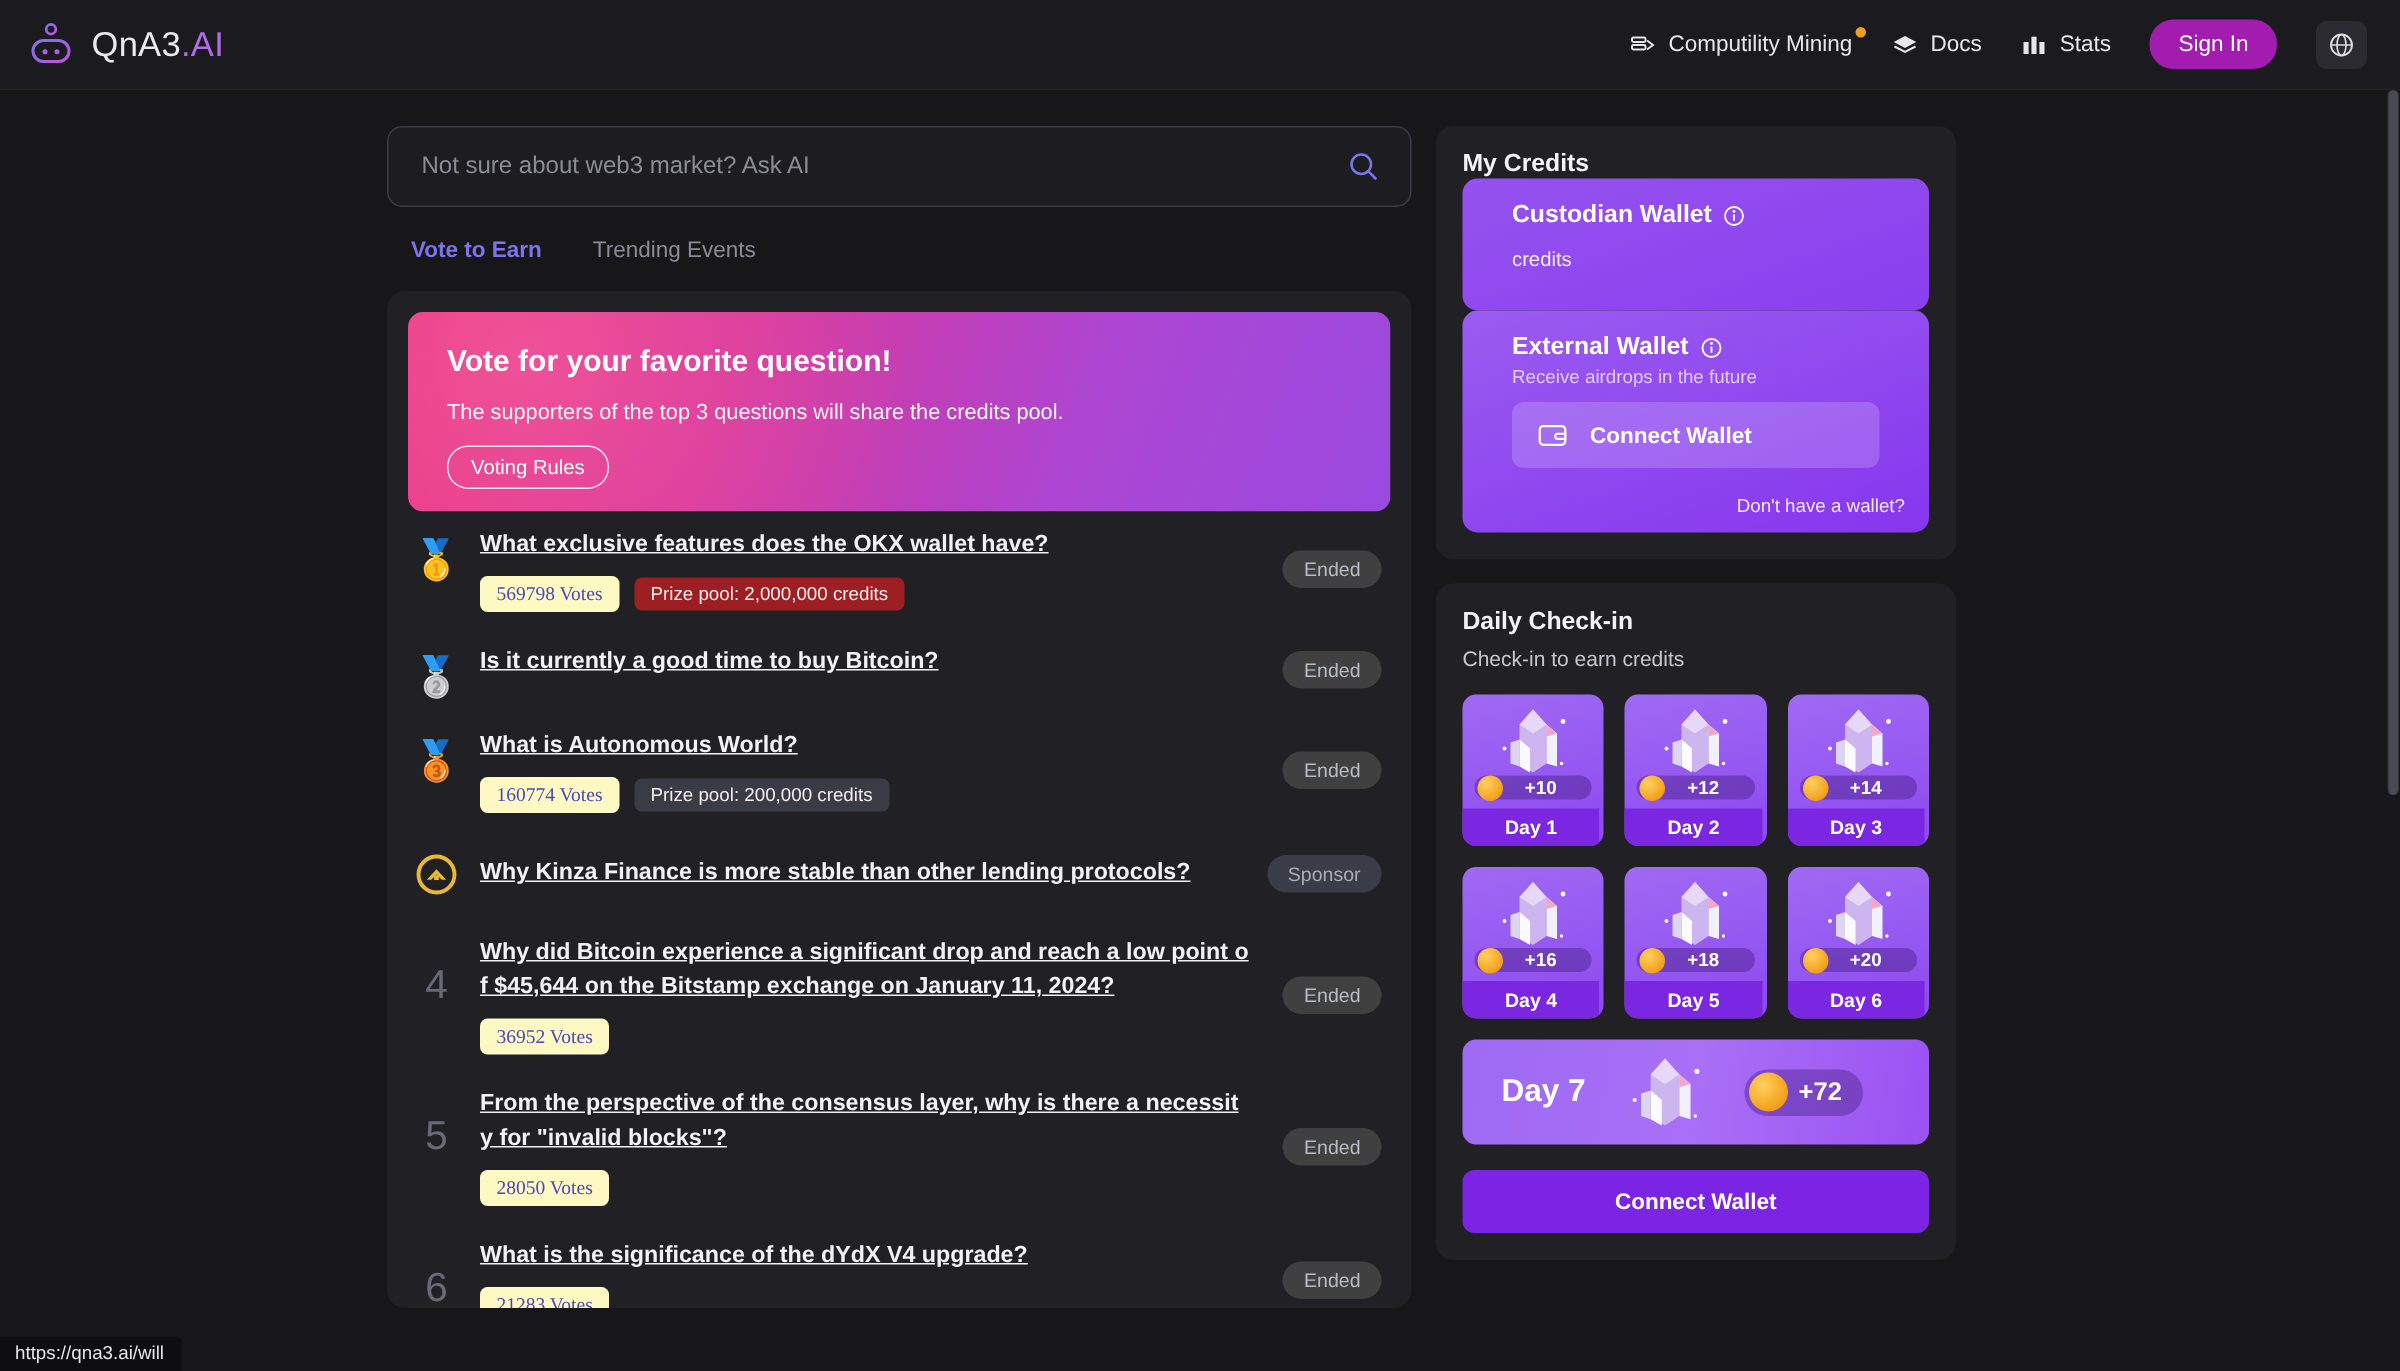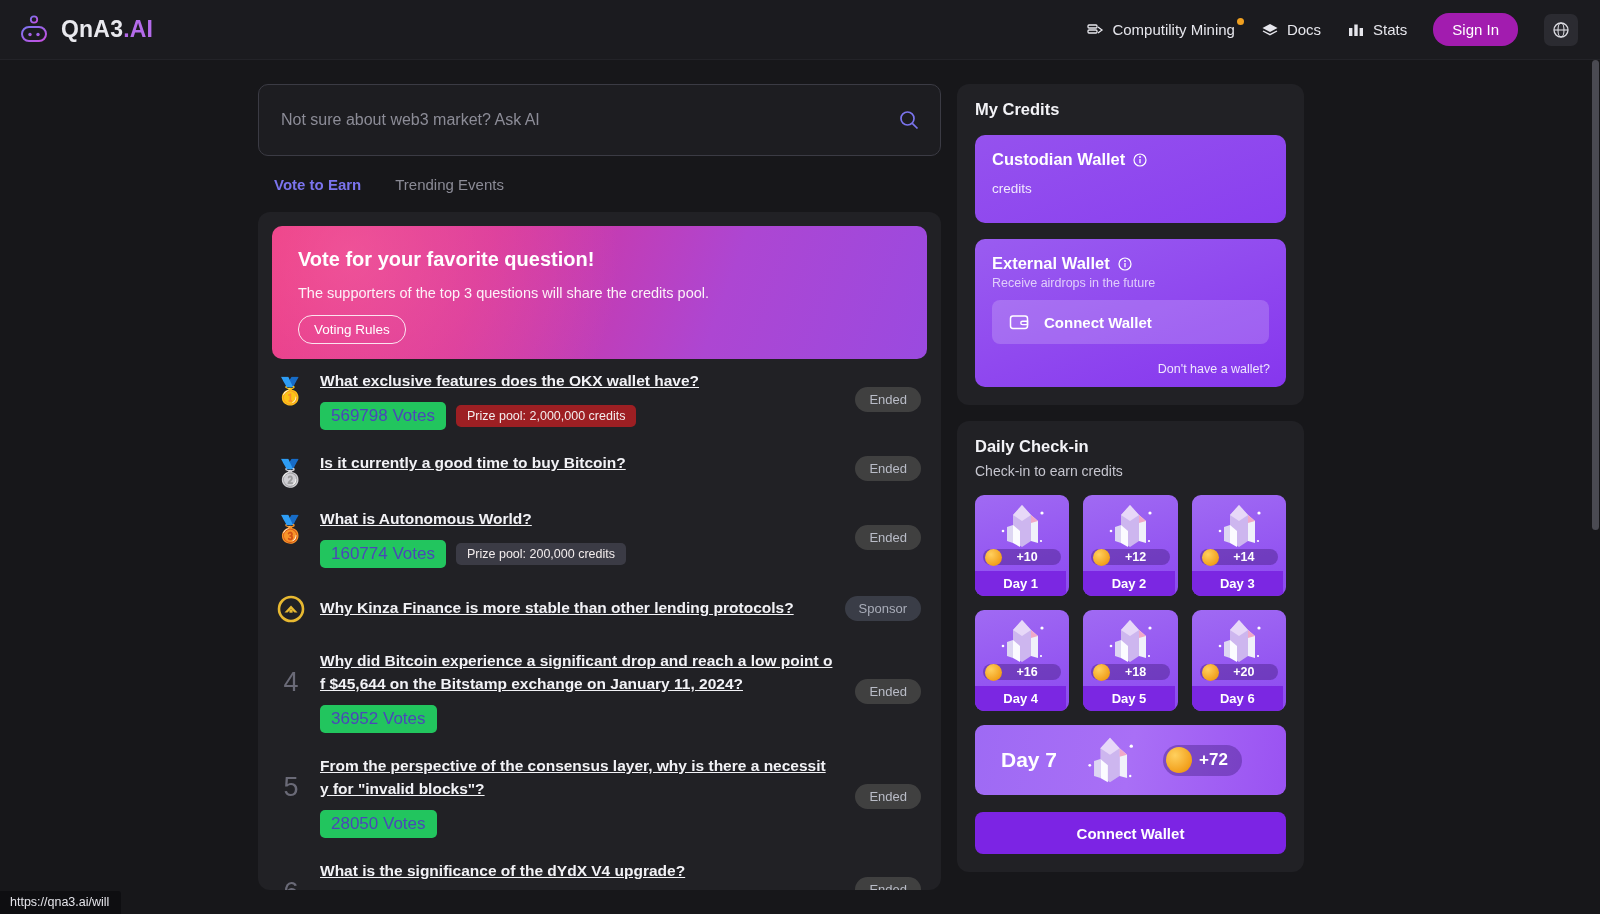--- a/index.html
+++ b/index.html
@@ -15,21 +15,21 @@
   .header {
     height: 60px; width: 100%;
     background: #1b1b1f;
     display: flex; align-items: center;
     justify-content: space-between;
     padding: 0 22px 0 18px;
     border-bottom: 1px solid #232328;
   }
   .brand { display: flex; align-items: center; gap: 11px; }
   .brand-logo { width: 32px; height: 32px; display: block; }
-  .brand-text { font-size: 23px; font-weight: bold; letter-spacing: .2px; }
+  .brand-text { font-size: 23px; font-weight: normal; letter-spacing: .2px; }
   .brand-text .ai { color: #b46bea; }
 
   .nav { display: flex; align-items: center; gap: 26px; }
   .nav-item {
     display: flex; align-items: center; gap: 8px;
     font-size: 15px; color: #e6e6ec; cursor: pointer; position: relative;
   }
   .nav-item svg { display: block; }
   .dot-badge {
     position: absolute; top: -3px; right: -9px;
@@ -47,21 +47,21 @@
     justify-content: center; cursor: pointer;
   }
 
   
   .page { display: flex; gap: 16px; padding: 24px 0 0 258px; }
   .left-col { width: 683px; }
   .right-col { width: 347px; }
 
   
   .searchbar {
-    height: 72px; border: 1px solid #3b3b44; border-radius: 10px;
+    height: 54px; border: 1px solid #3b3b44; border-radius: 10px;
     background: #1d1d21; display: flex; align-items: center;
     padding: 0 20px 0 22px; justify-content: space-between;
   }
   .searchbar input {
     background: transparent; border: none; outline: none;
     font-size: 16px; color: #dcdce2; width: 92%;
     font-family: "Liberation Sans", sans-serif;
   }
   .searchbar input::placeholder { color: #8c8c97; }
 
@@ -115,22 +115,22 @@
   .rank.logo { padding-top: 8px; }
   .qbody { flex: 1; min-width: 0; }
   .qtitle {
     font-size: 15.5px; font-weight: bold; color: #f2f2f6;
     text-decoration: underline; line-height: 1.48;
     word-break: break-all; cursor: pointer;
     display: inline;
   }
   .badges { display: flex; gap: 10px; margin-top: 9px; align-items: center; }
   .votes {
-    background: #22c55e; color: #4b47b8; font-size: 17px;
-    padding: 4px 11px; border-radius: 5px; white-space: nowrap;
+    background: #fef9c3; color: #4b47b8; font-size: 13px;
+    padding: 4px 11px; border-radius: 5px; white-space: nowrap; font-family: Liberation Serif, serif;
   }
   .prize {
     font-size: 12.5px; color: #f3eded; padding: 4px 11px;
     border-radius: 5px; white-space: nowrap;
   }
   .prize.gold-1 { background: #9d1f23; }
   .prize.gold-2 { background: #8a5a0c; }
   .prize.gold-3 { background: #3b3b45; }
   .status {
     flex: 0 0 auto; align-self: center;
@@ -143,21 +143,21 @@
   
   .panel {
     background: #212125; border-radius: 12px;
     padding: 16px 18px 18px 18px;
   }
   .panel + .panel { margin-top: 16px; }
   .panel-title { font-size: 16.5px; font-weight: bold; color: #f3f3f7; }
   .panel-sub { font-size: 14px; color: #c6c6cf; margin-top: 7px; }
 
   .wallet-card {
-    border-radius: 10px; padding: 15px 17px; margin-top: 16px;
+    border-radius: 10px; padding: 15px 33px; margin-top: 0;
     color: #fff;
   }
   .wallet-custodian {
     background: linear-gradient(160deg, #9552ee 0%, #8a3fef 100%);
     height: 88px;
   }
   .wallet-external {
     background: linear-gradient(160deg, #9a5cf0 0%, #8636ee 100%);
     height: 148px; position: relative;
   }

